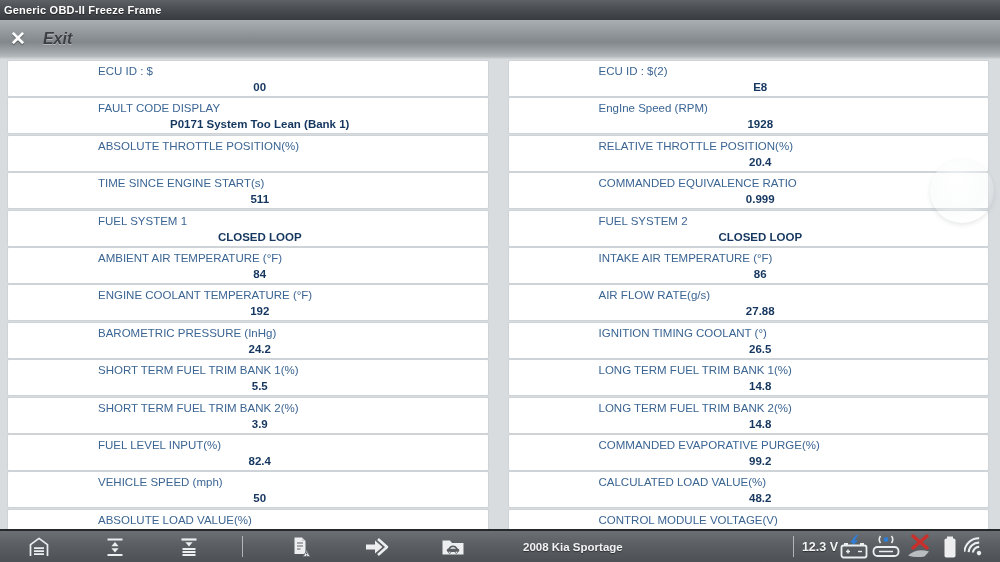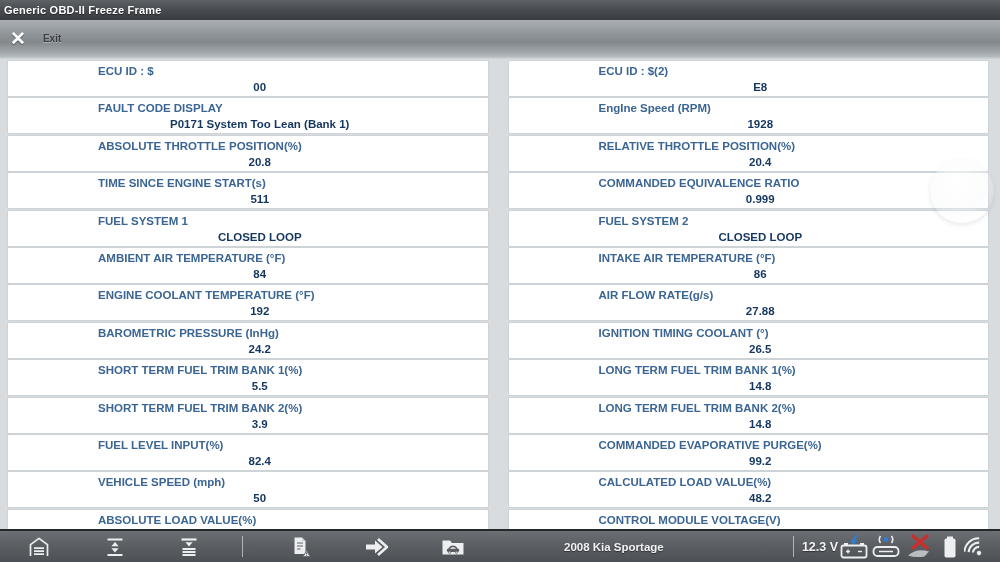--- a/index.html
+++ b/index.html
@@ -20,40 +20,40 @@
   .exit-bar{
     height:37px;display:flex;align-items:center;
     background:linear-gradient(180deg,#aaafb3 0%,#8e9498 40%,#82888c 60%,#a2a8ac 88%,#b6bbbe 100%);
     border-bottom:1px solid #c2c6c9;
   }
   .close-x{
     margin-left:10px;font-size:19px;font-weight:bold;color:#fdfdfd;
     text-shadow:0 1px 1px rgba(0,0,0,.45);cursor:pointer;line-height:1;
   }
   .exit-label{
-    margin-left:17px;font-size:10px;font-weight:bold;color:#3b3f43;
-    text-shadow:0 1px 0 rgba(255,255,255,.35);cursor:pointer;
+    margin-left:17px;font-size:16px;font-weight:bold;color:#3b3f43;
+    text-shadow:0 1px 0 rgba(255,255,255,.35);cursor:pointer;font-style:italic;
   }
   
   .content{
     position:relative;height:472px;overflow:hidden;
     background:#d8dcdf;border-top:1px solid #cdd1d4;
     padding:2px 12px 0 8px;box-sizing:border-box;
     display:flex;gap:21px;
   }
   .col{flex:1 1 0;min-width:0;}
   .row{
     height:35px;margin-bottom:2.4px;background:#ffffff;
     border-radius:1px;border:0;box-sizing:border-box;
     padding:4px 34px 3px 58px;
     display:flex;flex-direction:column;justify-content:space-between;
     box-shadow:0 0 0 1px rgba(190,196,200,.35);
   }
   .row-label{
-    font-size:11.5px;font-weight:bold;color:#3b6593;
+    font-size:11.5px;font-weight:normal;color:#3b6593;
     white-space:nowrap;overflow:hidden;padding-left:32px;
   }
   .row-value{
     font-size:11.5px;font-weight:bold;color:#14365f;text-align:center;
     white-space:nowrap;
   }
   
   .touch-circle{
     position:absolute;left:930px;top:100px;width:64px;height:64px;border-radius:50%;
     background:radial-gradient(circle at 42% 36%, rgba(255,255,255,.65) 0%, rgba(244,246,247,.35) 55%, rgba(255,255,255,0) 72%);
@@ -91,21 +91,20 @@
       <div class="row">
       <div class="row-label">ECU ID : $</div>
       <div class="row-value">00</div>
     </div>
       <div class="row">
       <div class="row-label">FAULT CODE DISPLAY</div>
       <div class="row-value">P0171 System Too Lean (Bank 1)</div>
     </div>
       <div class="row">
       <div class="row-label">ABSOLUTE THROTTLE POSITION(%)</div>
-      <div class="row-value">20.8</div>
     </div>
       <div class="row">
       <div class="row-label">TIME SINCE ENGINE START(s)</div>
       <div class="row-value">511</div>
     </div>
       <div class="row">
       <div class="row-label">FUEL SYSTEM 1</div>
       <div class="row-value">CLOSED LOOP</div>
     </div>
       <div class="row">
@@ -245,21 +244,21 @@
   <div class="sb-item icon-btn" style="left:438px;width:30px;">
     <svg width="26" height="24" viewBox="0 0 26 24">
       <path d="M2.5 5.5 H10 L12 8 H23.5 V19.5 H2.5 Z" fill="#eceeef"></path>
       <path d="M8.8 14.2 q1.6-3 4.2-3 t4.2 3" fill="none" stroke="#5a5e62" stroke-width="1.5"></path>
       <rect x="6.8" y="13.8" width="12.4" height="3.2" rx="1.4" fill="#5a5e62"></rect>
       <circle cx="9.6" cy="17.3" r="1.1" fill="#eceeef" stroke="#5a5e62" stroke-width=".8"></circle>
       <circle cx="16.4" cy="17.3" r="1.1" fill="#eceeef" stroke="#5a5e62" stroke-width=".8"></circle>
     </svg>
   </div>
 
-  <div class="sb-item" style="left:523px;width:200px;justify-content:flex-start;margin-left:41px;">
+  <div class="sb-item" style="left:523px;width:200px;justify-content:flex-start;">
     <span class="sb-text veh">2008 Kia Sportage</span>
   </div>
 
   <div class="sb-divider" style="left:793px;"></div>
 
   <div class="sb-item" style="left:800px;width:40px;">
     <span class="sb-text volt">12.3 V</span>
   </div>
 
   <div class="sb-item" style="left:838px;width:32px;">

